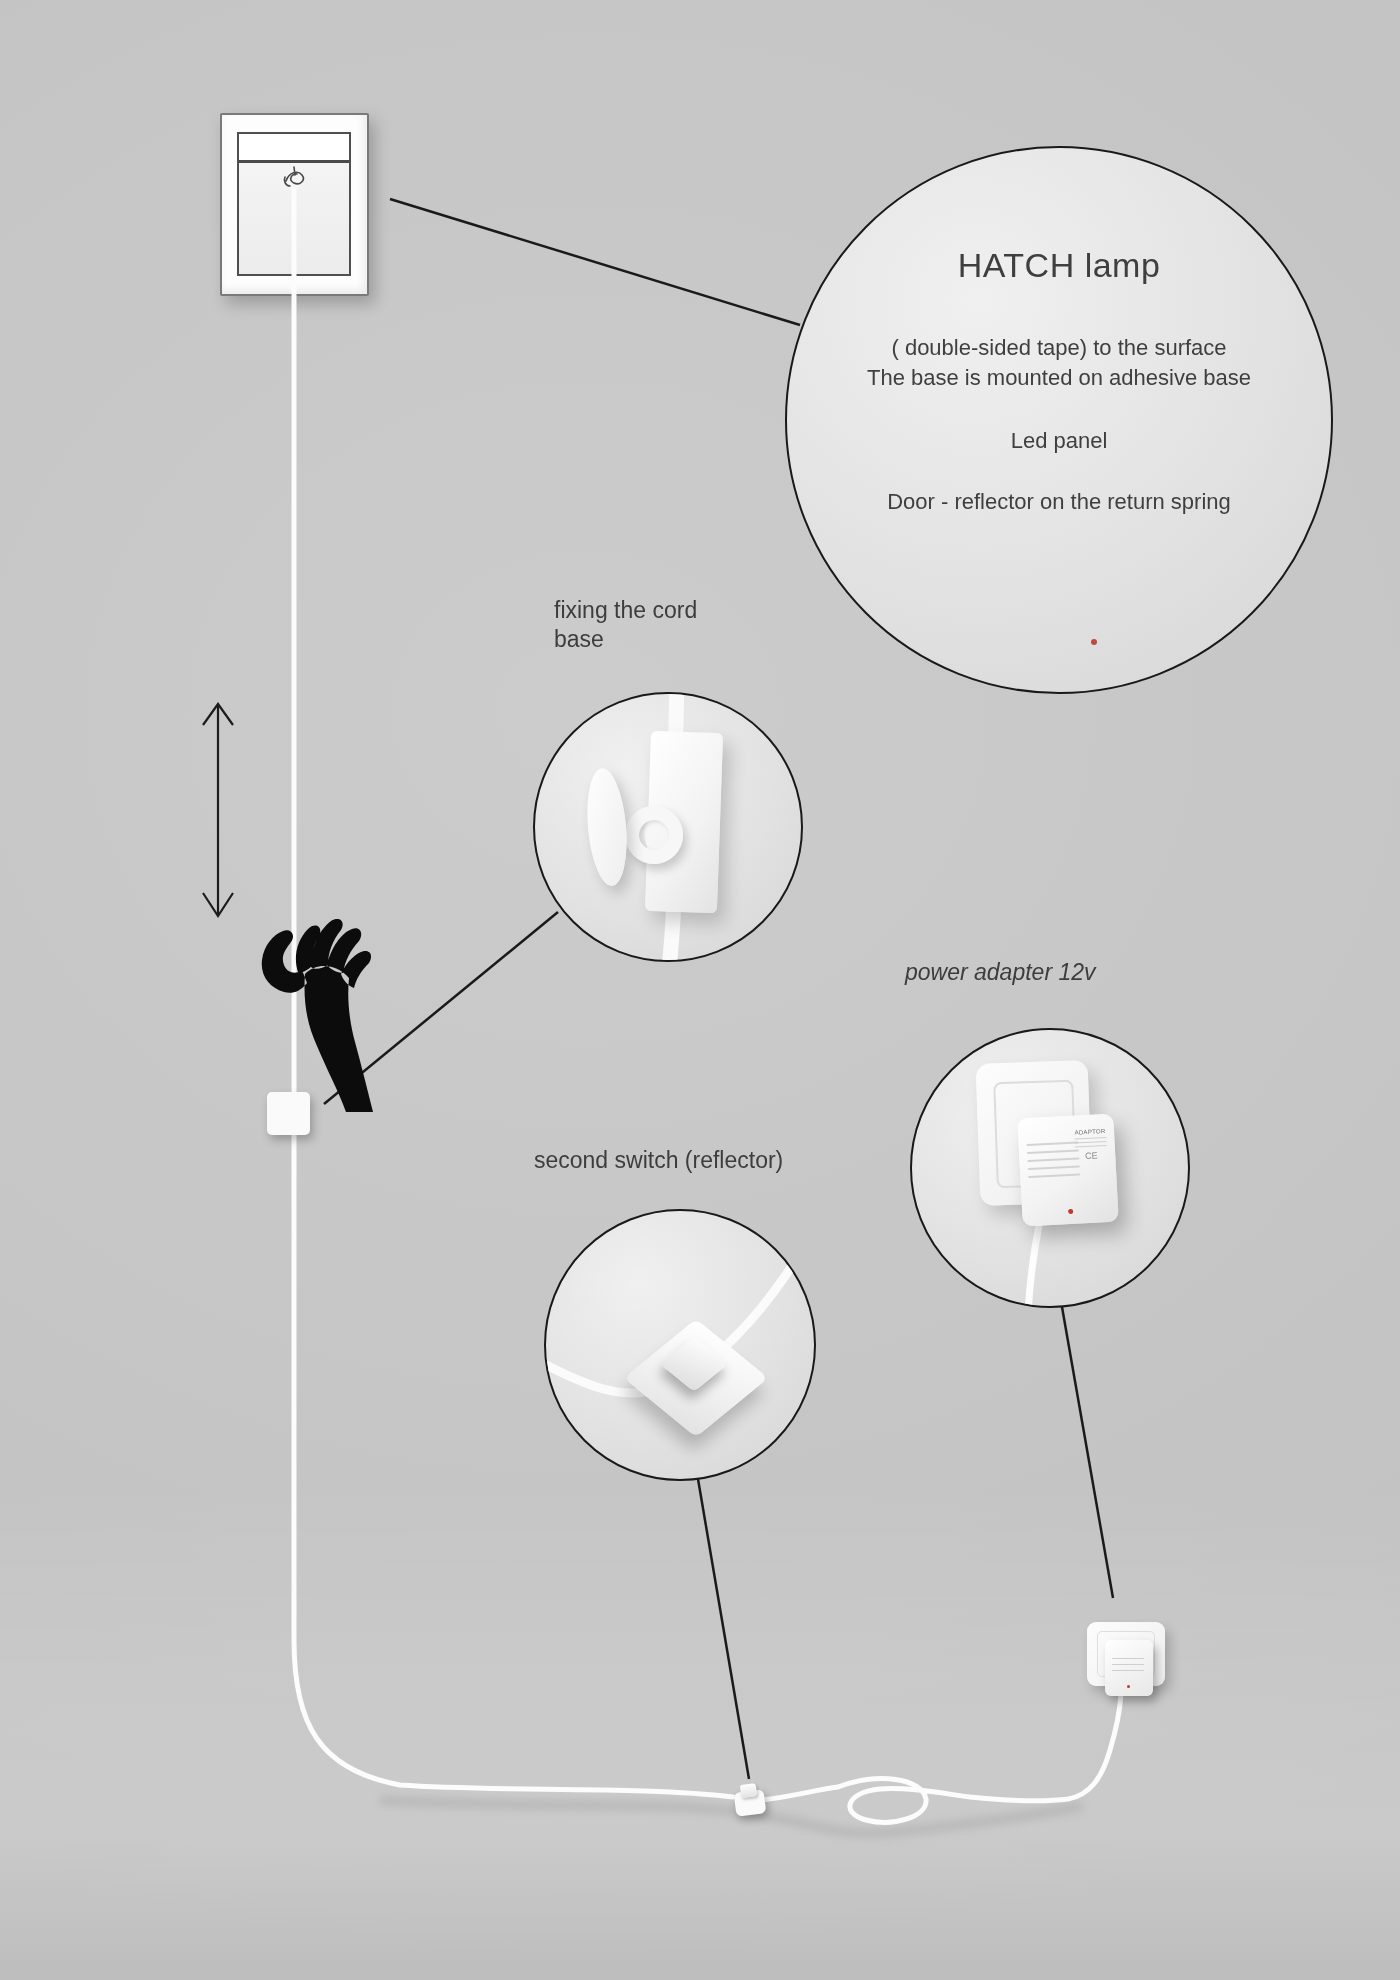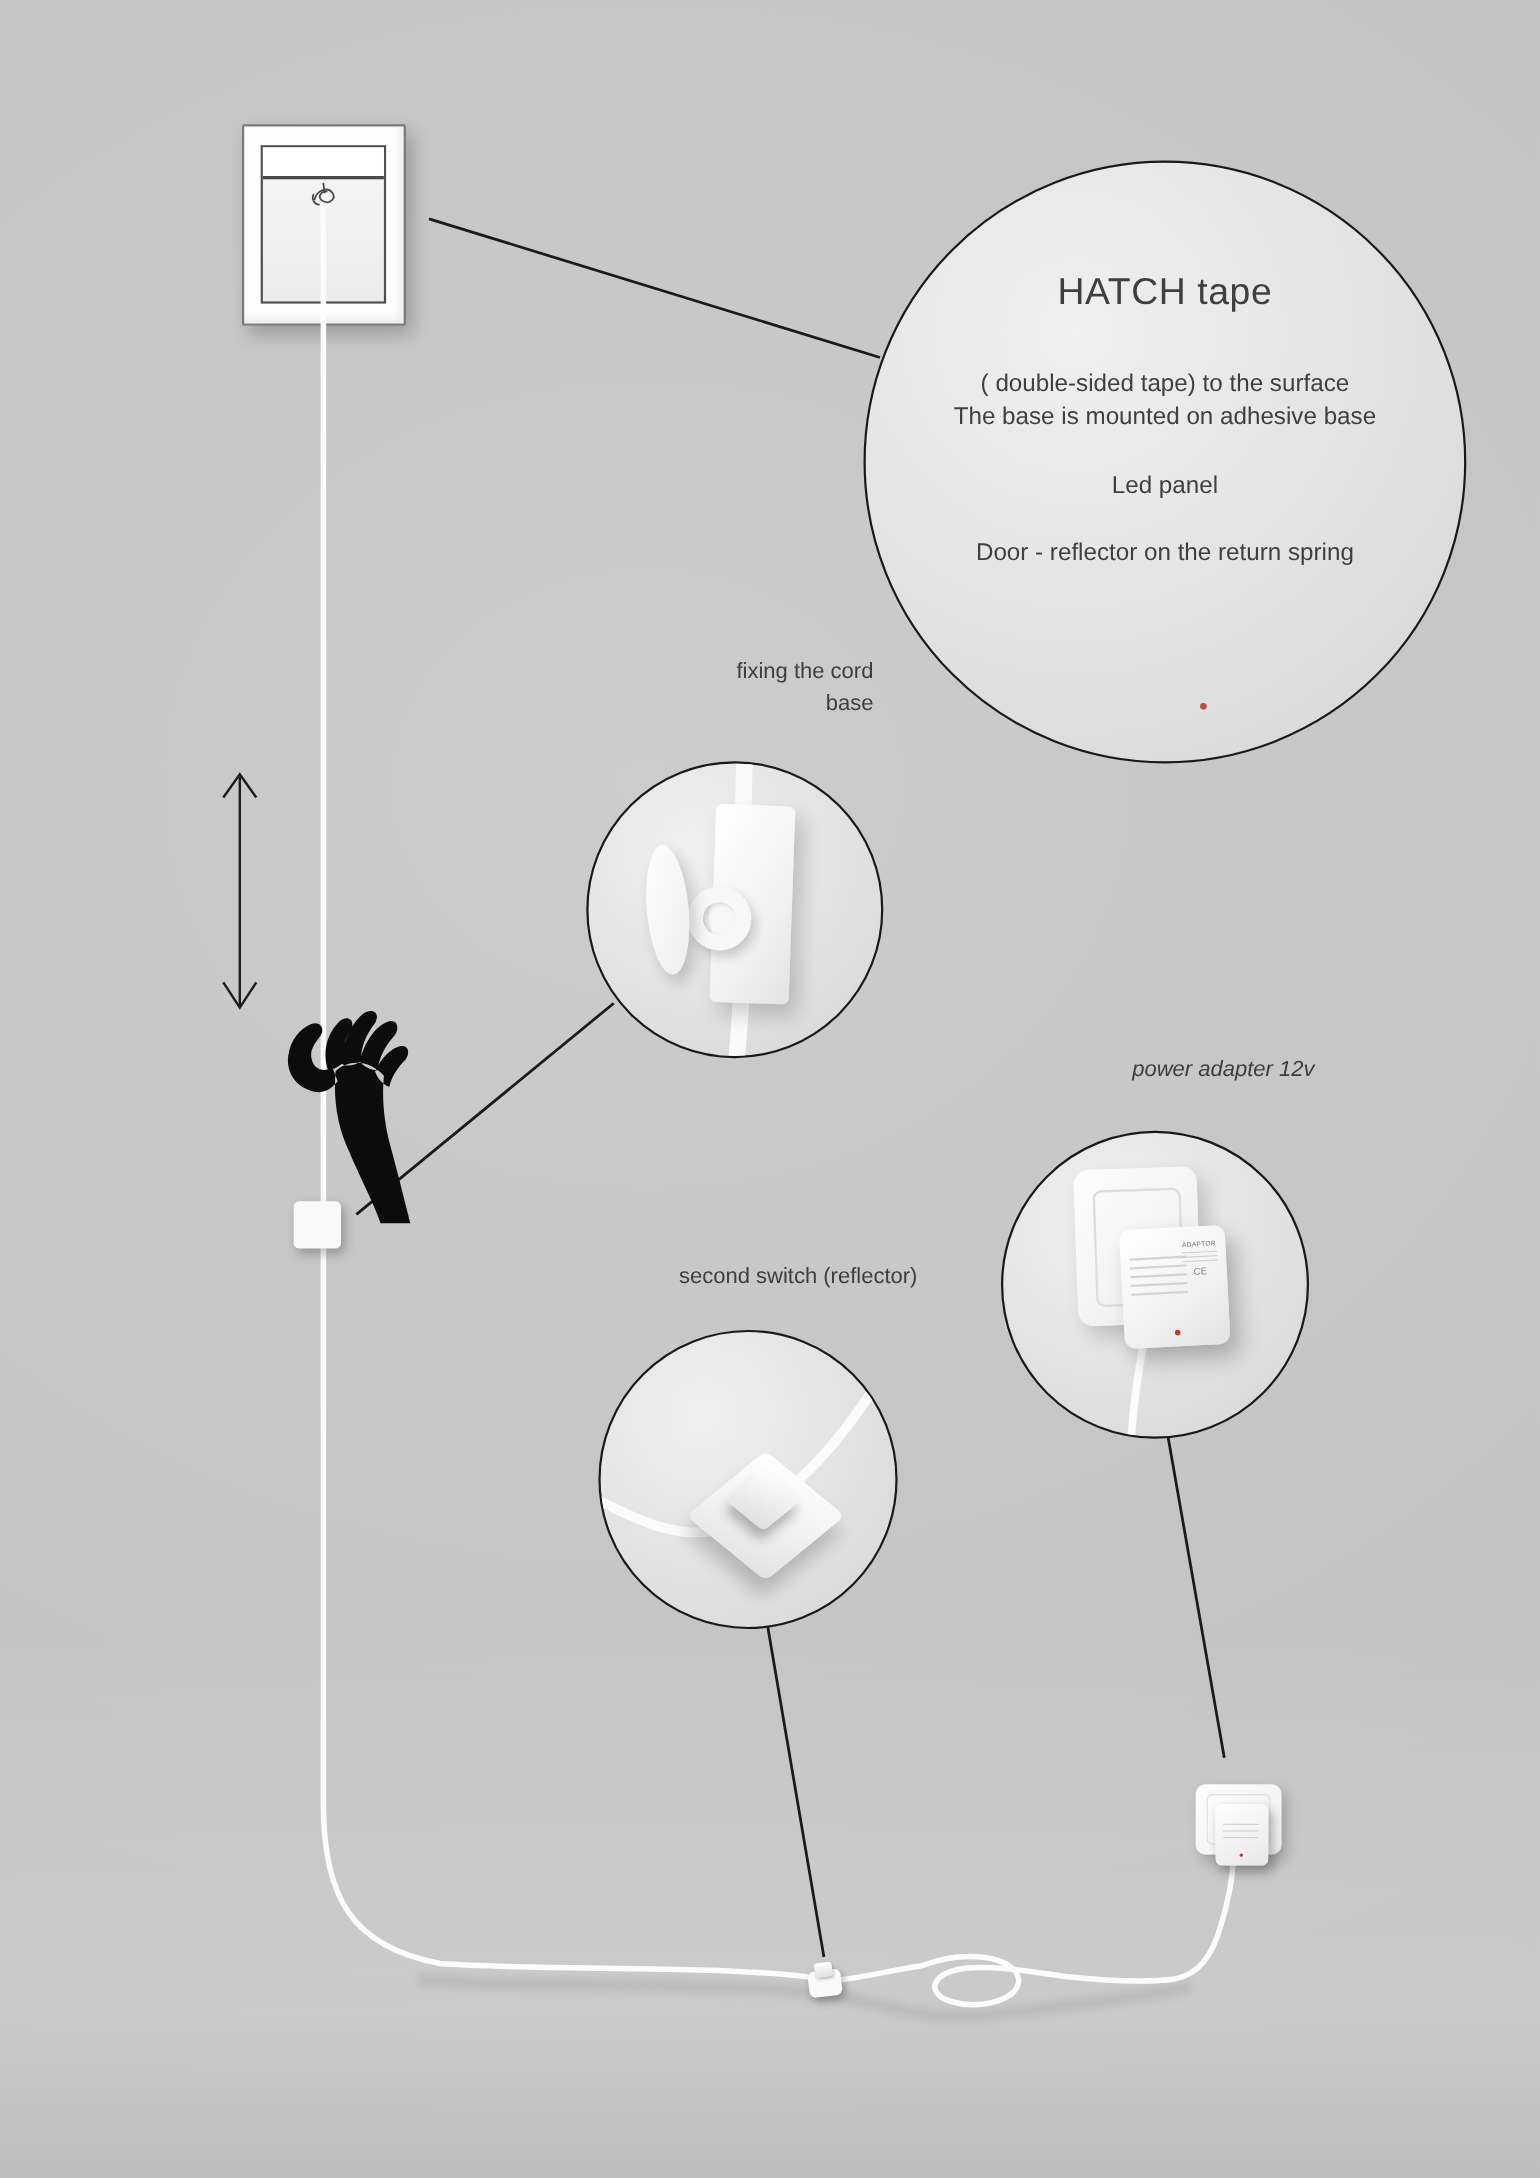--- a/index.html
+++ b/index.html
@@ -40,21 +40,21 @@
   .hatch-p{font-size:22px;line-height:30px;}
   .hp1{margin-top:48px;}
   .hp2{margin-top:31px;}
   .hp3{margin-top:33px;}
   .hp4{margin-top:33px;}
   .red-dot{left:1091px;top:639px;width:6px;height:6px;border-radius:50%;background:#b83a2e;opacity:.9;}
   
   .clip-circle{left:533px;top:692px;width:270px;height:270px;overflow:hidden;}
   .power-circle{left:910px;top:1028px;width:280px;height:280px;overflow:hidden;}
   .switch-circle{left:544px;top:1209px;width:272px;height:272px;overflow:hidden;}
-  .labels{color:#3d3d3d;font-size:20px;line-height:29px;text-align:right;}
+  .labels{color:#3d3d3d;font-size:23px;line-height:29px;text-align:left;}
   .clip-label{left:554px;top:596px;width:240px;}
   .power-label{left:905px;top:958px;width:290px;font-style:italic;}
   .switch-label{left:534px;top:1146px;width:300px;}
   
   .clip-plate{left:113px;top:38px;width:72px;height:180px;background:linear-gradient(120deg,#ffffff 0%,#f2f2f2 60%,#e3e3e3 100%);
     border-radius:6px;transform:rotate(2deg);box-shadow:8px 10px 18px rgba(0,0,0,.18);}
   .clip-disc{left:53px;top:74px;width:38px;height:118px;border-radius:50%;transform:rotate(-5deg);
     background:linear-gradient(110deg,#ffffff,#ededed);box-shadow:5px 8px 14px rgba(0,0,0,.18);}
   .clip-ring{left:90px;top:112px;width:58px;height:58px;border-radius:50%;border:14px solid #f7f7f7;
     box-sizing:border-box;box-shadow:4px 6px 10px rgba(0,0,0,.18), inset 2px 2px 4px rgba(0,0,0,.12);}
@@ -146,21 +146,21 @@
              M31 80 C16 76 7 63 9 48 C11 33 20 23 30 19 C38 16 43 23 38 30 C31 39 28 45 31 53 C34 61 43 63 49 58 L54 71 C46 81 38 82 31 80 Z
              M45 60 C40 45 44 28 55 17 C61 11 69 13 67 22 C61 31 58 41 60 53 C55 58 48 62 45 60 Z
              M58 55 C58 36 66 18 78 9 C86 4 93 9 88 18 C80 28 75 40 75 53 C69 57 61 58 58 55 Z
              M74 53 C78 36 88 21 99 17 C107 14 111 21 106 29 C97 39 92 49 90 61 C84 61 77 57 74 53 Z
              M88 62 C94 49 103 41 111 39 C118 38 120 44 116 51 C108 59 103 67 101 76 C95 74 90 68 88 62 Z"></path>
   </svg>
 
   <div class="abs cord-clip-square"></div>
 
   <div class="abs circle hatch-circle">
-    <div class="hatch-title">HATCH tape</div>
+    <div class="hatch-title">HATCH lamp</div>
     <div class="hatch-p hp1">
       <div>( double-sided tape) to the surface</div>
       <div>The base is mounted on adhesive base</div>
     </div>
     <div class="hatch-p hp3">Led panel</div>
     <div class="hatch-p hp2">Door - reflector on the return spring</div>
   </div>
   <div class="abs red-dot"></div>
 
   <div class="abs labels clip-label">

